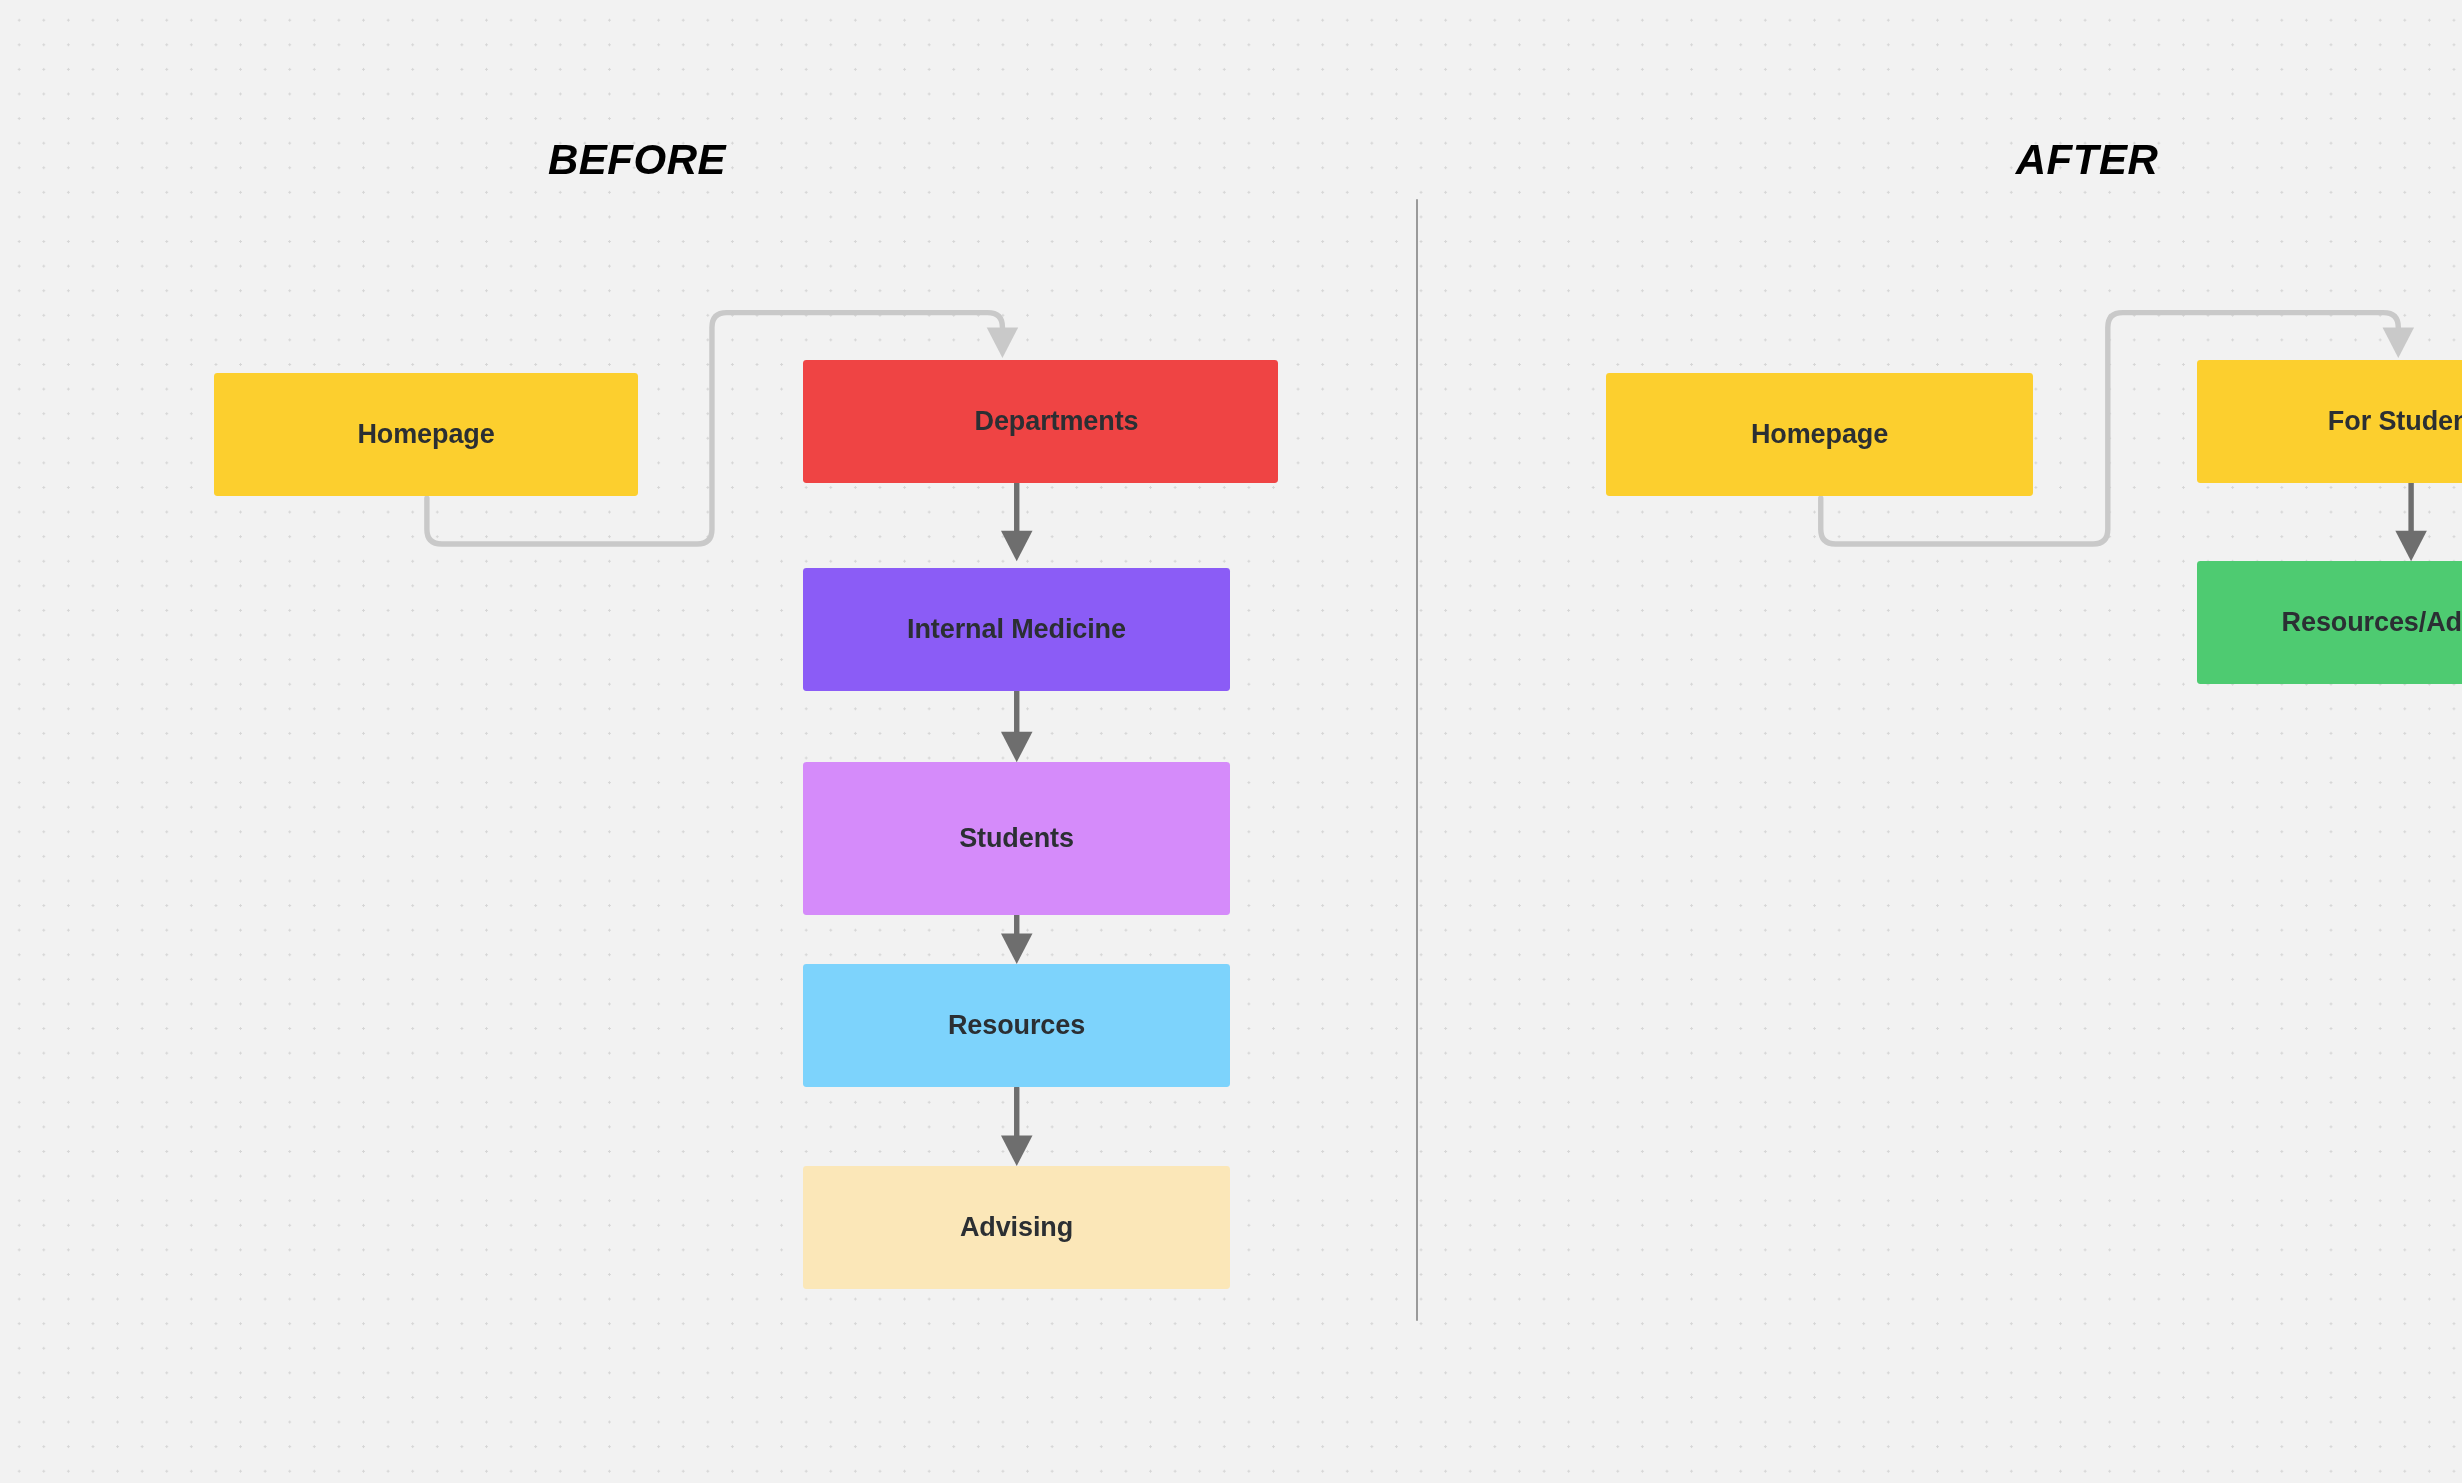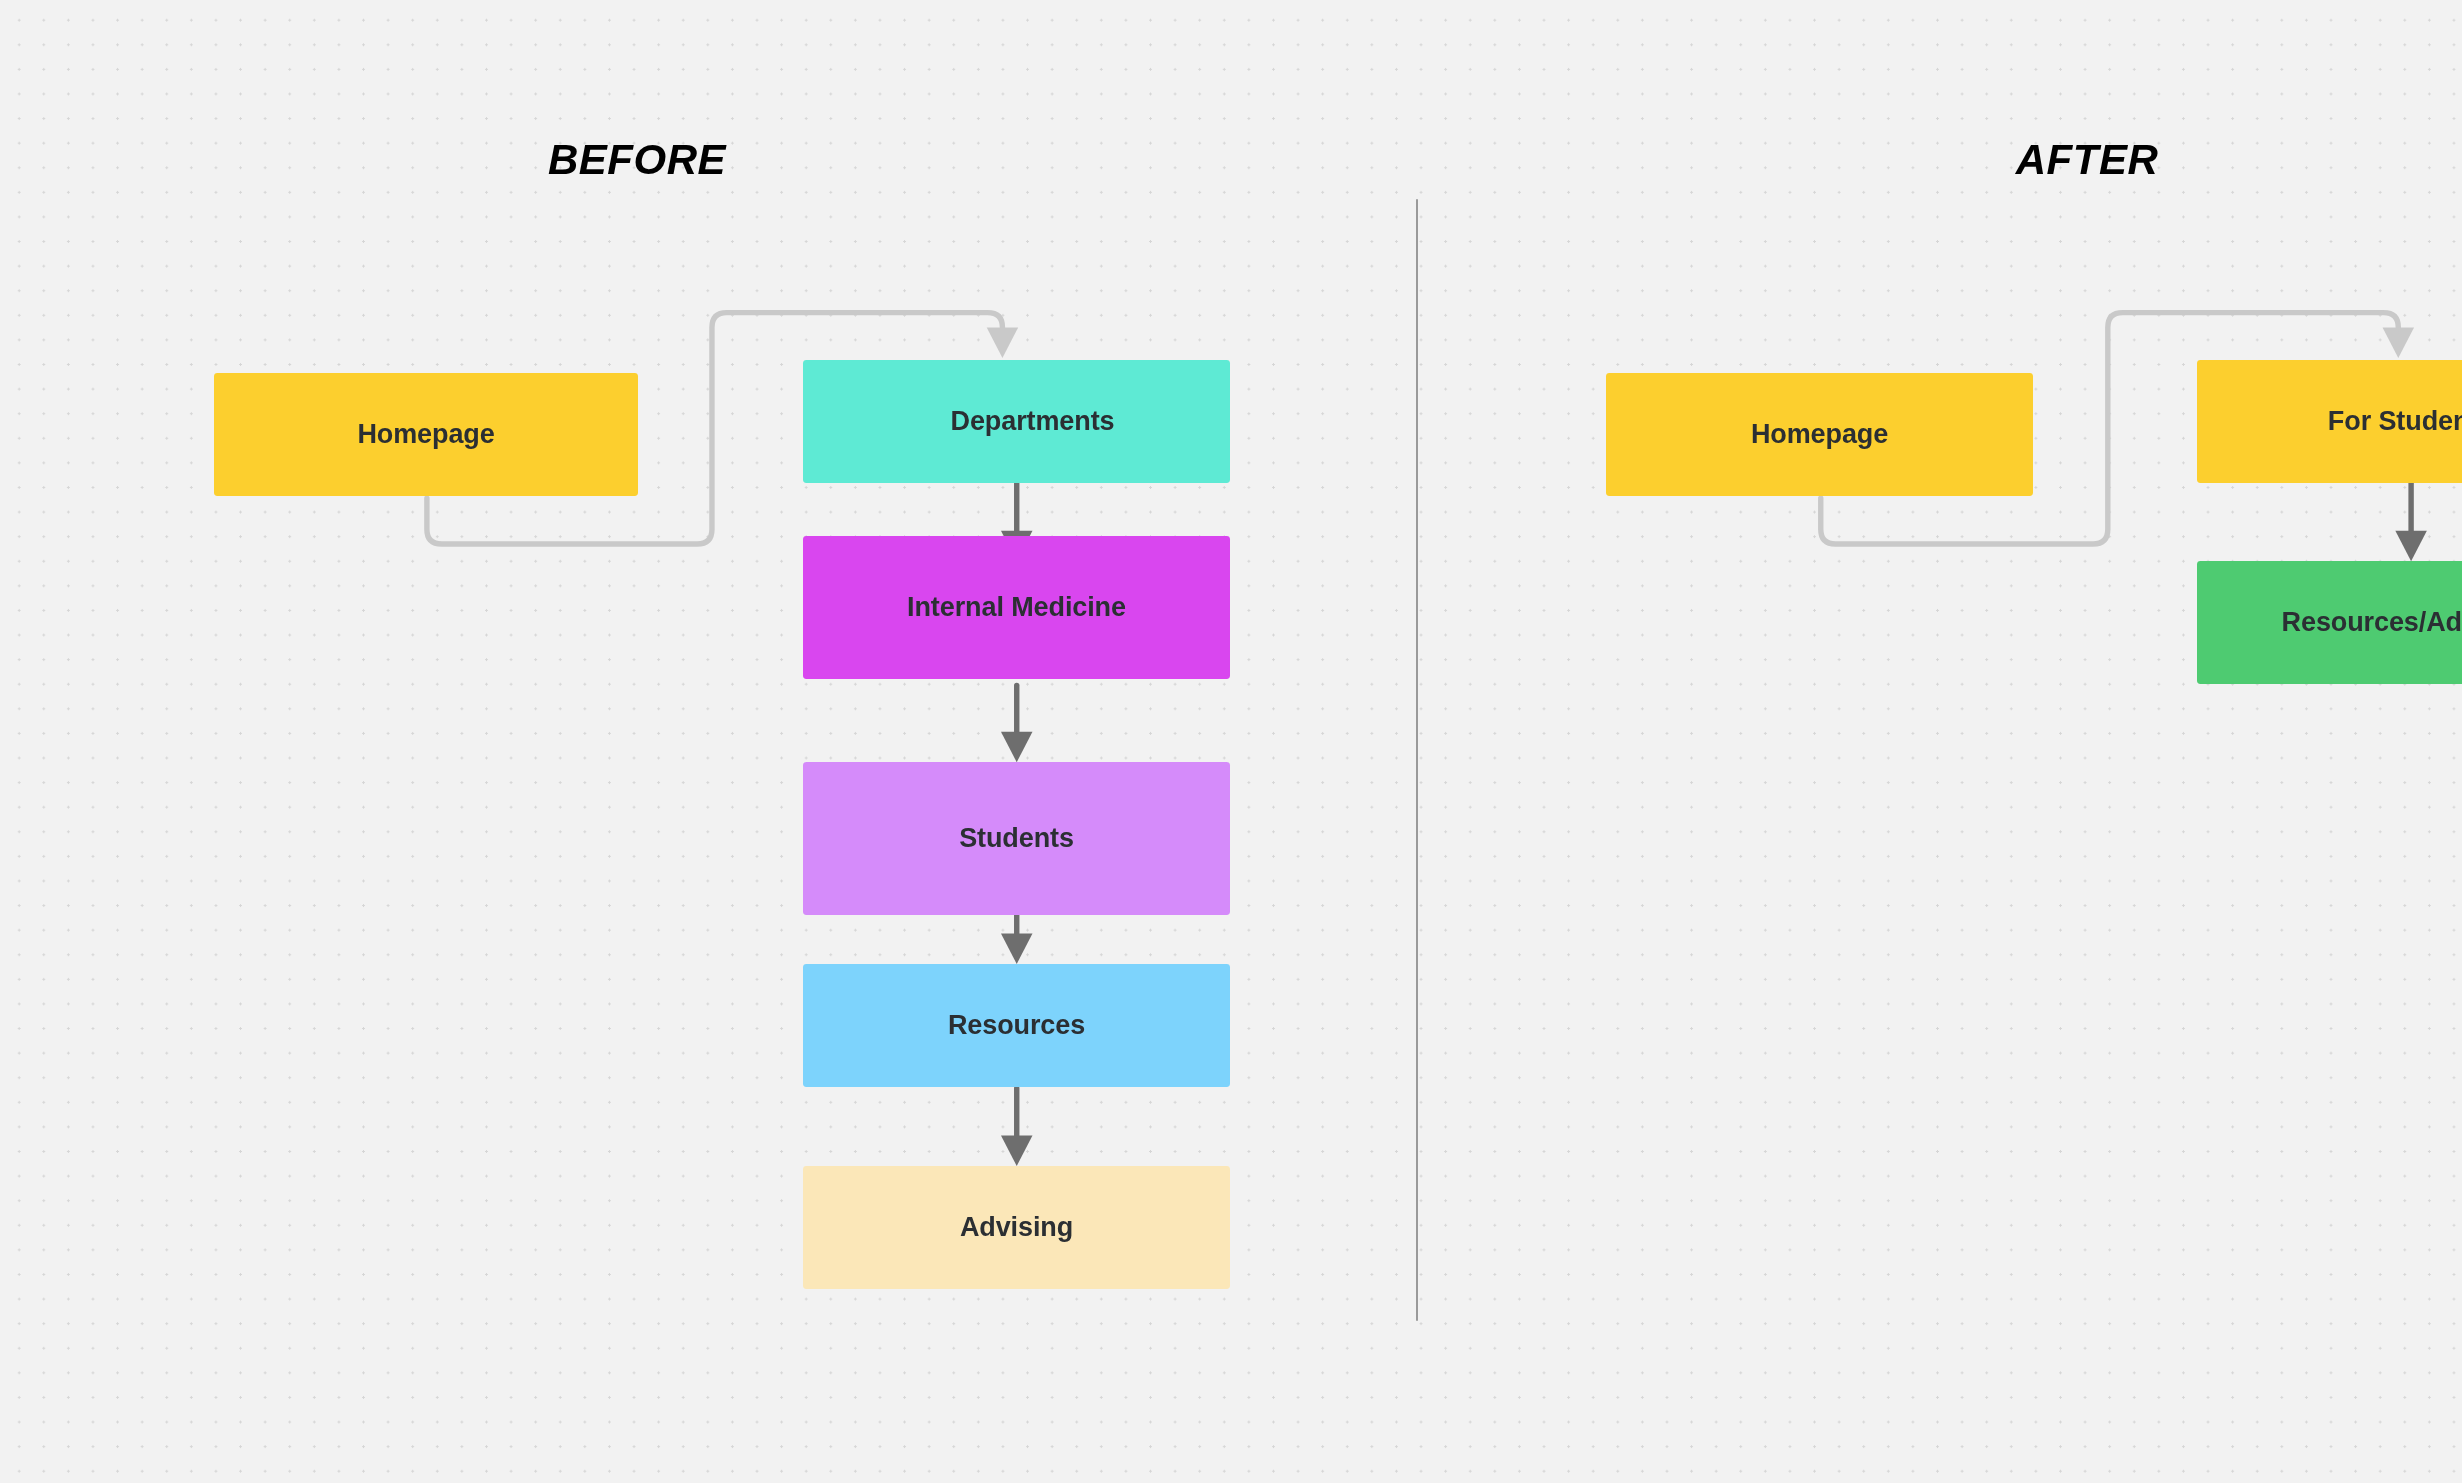--- a/index.html
+++ b/index.html
@@ -94,24 +94,24 @@
 
 <div class="layer">
   <div class="section-title" id="title-before" style="left: 637px; top: 136px;">BEFORE</div>
   <div class="section-title" id="title-after" style="left: 2087px; top: 136px;">AFTER</div>
 </div>
 
 <div class="layer" id="nodes-layer">
   <div class="node" style="left: 214px; top: 373px; width: 424px; height: 123px; background: rgb(252, 207, 46);">
     <span class="label">Homepage</span>
   </div>
-  <div class="node" style="left: 803px; top: 360px; width: 427px; height: 123px; background: #5eead4; padding-left: 32px;">
+  <div class="node" style="left: 803px; top: 360px; width: 475px; height: 123px; background: #ef4444; padding-left: 32px;">
     <span class="label">Departments</span>
   </div>
-  <div class="node" style="left: 803px; top: 536px; width: 427px; height: 143px; background: #d946ef;">
+  <div class="node" style="left: 803px; top: 568px; width: 427px; height: 123px; background: #8b5cf6;">
     <span class="label">Internal Medicine</span>
   </div>
   <div class="node" style="left: 803px; top: 762px; width: 427px; height: 153px; background: rgb(213, 139, 250);">
     <span class="label">Students</span>
   </div>
   <div class="node" style="left: 803px; top: 964px; width: 427px; height: 123px; background: #7dd3fc;">
     <span class="label">Resources</span>
   </div>
   <div class="node" style="left: 803px; top: 1166px; width: 427px; height: 123px; background: rgb(251, 231, 184);">
     <span class="label">Advising</span>

